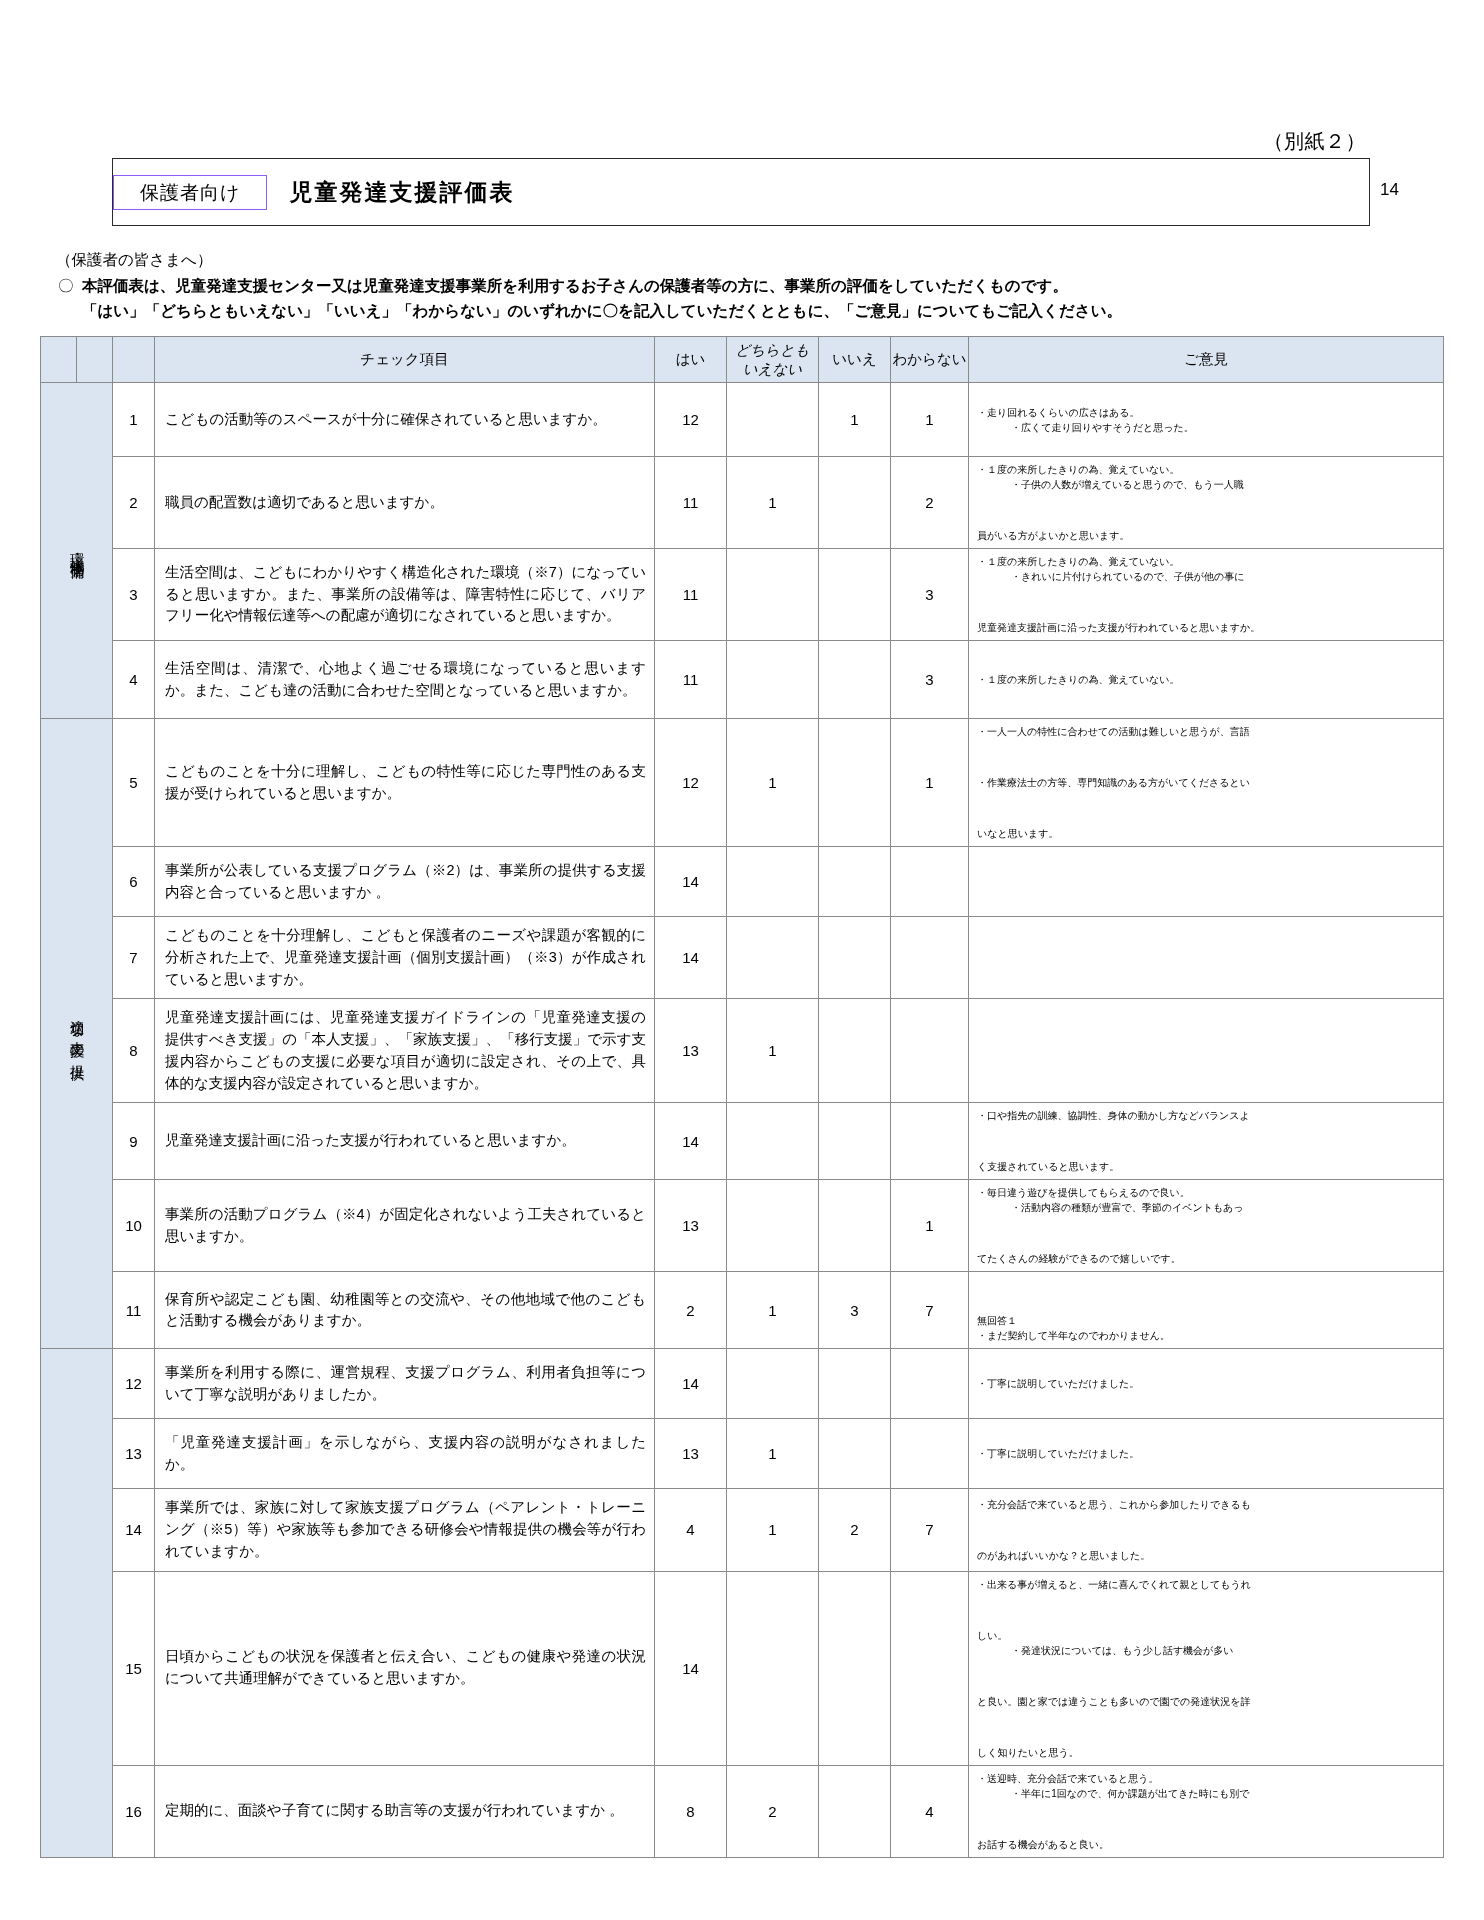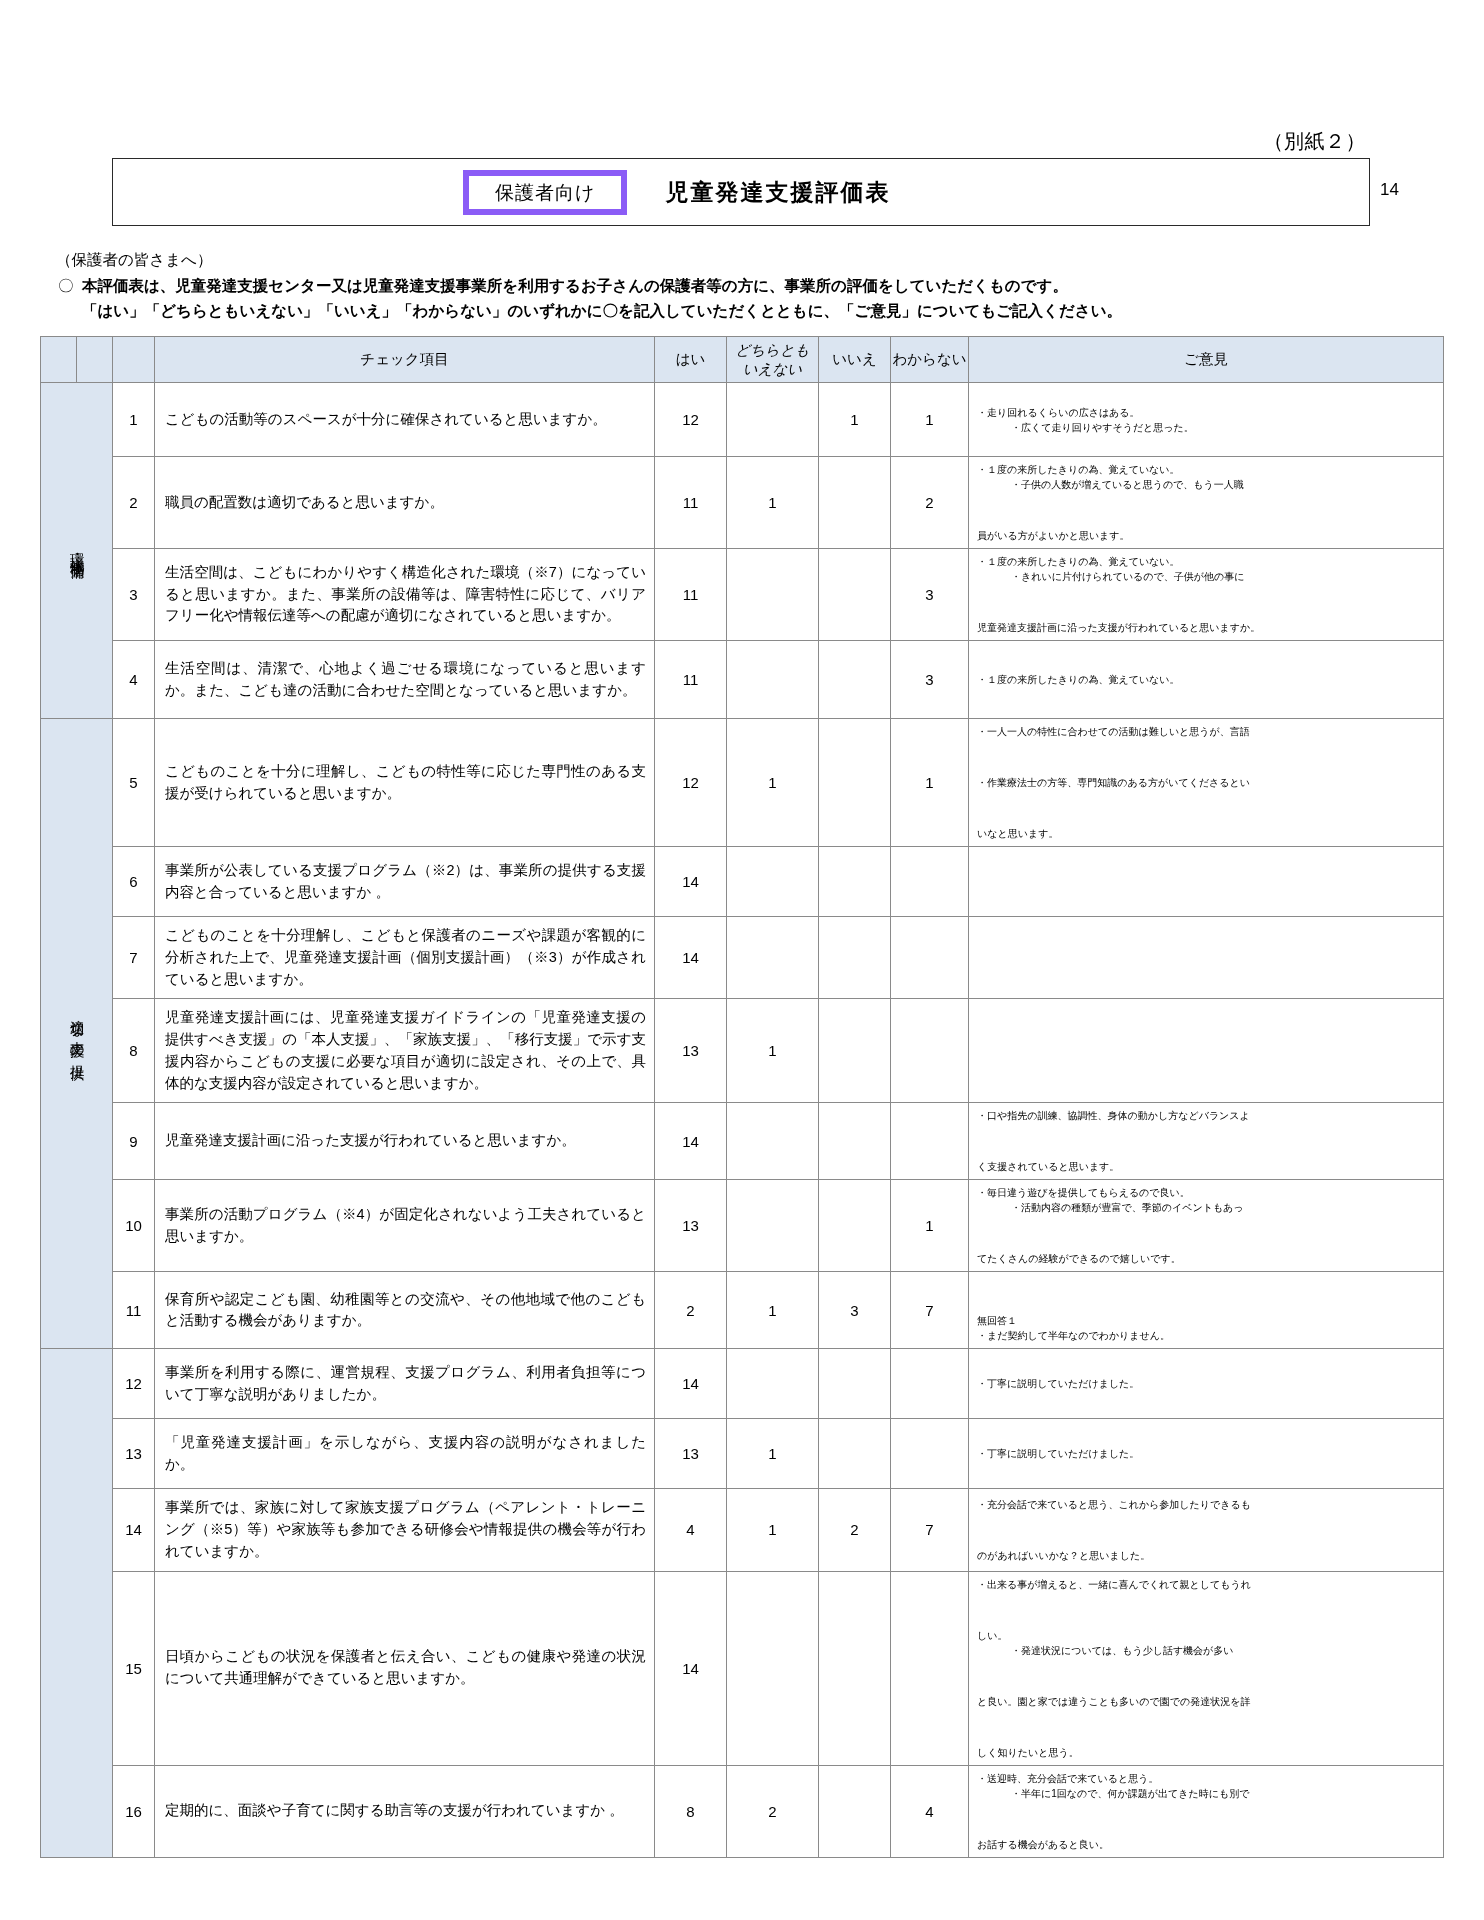--- a/index.html
+++ b/index.html
@@ -33,29 +33,28 @@
     top: 158px;
     left: 112px;
     width: 1258px;
     height: 68px;
     border: 1px solid #2a2a2a;
     box-sizing: border-box;
     display: flex;
     align-items: center;
   }
   .title-tag {
-    margin-left: 350px;
-    border: 6px solid #8b5cf6;
+    border: 1px solid #8b5cf6;
     padding: 7px 26px;
     font-size: 19px;
     line-height: 1;
     letter-spacing: 1px;
   }
   .title-main {
-    margin-left: 38px;
+    margin-left: 22px;
     font-size: 23px;
     font-weight: bold;
     letter-spacing: 2px;
     text-align: right;
   }
   .page-num {
     position: absolute;
     top: 180px;
     left: 1380px;
     font-size: 17px;

